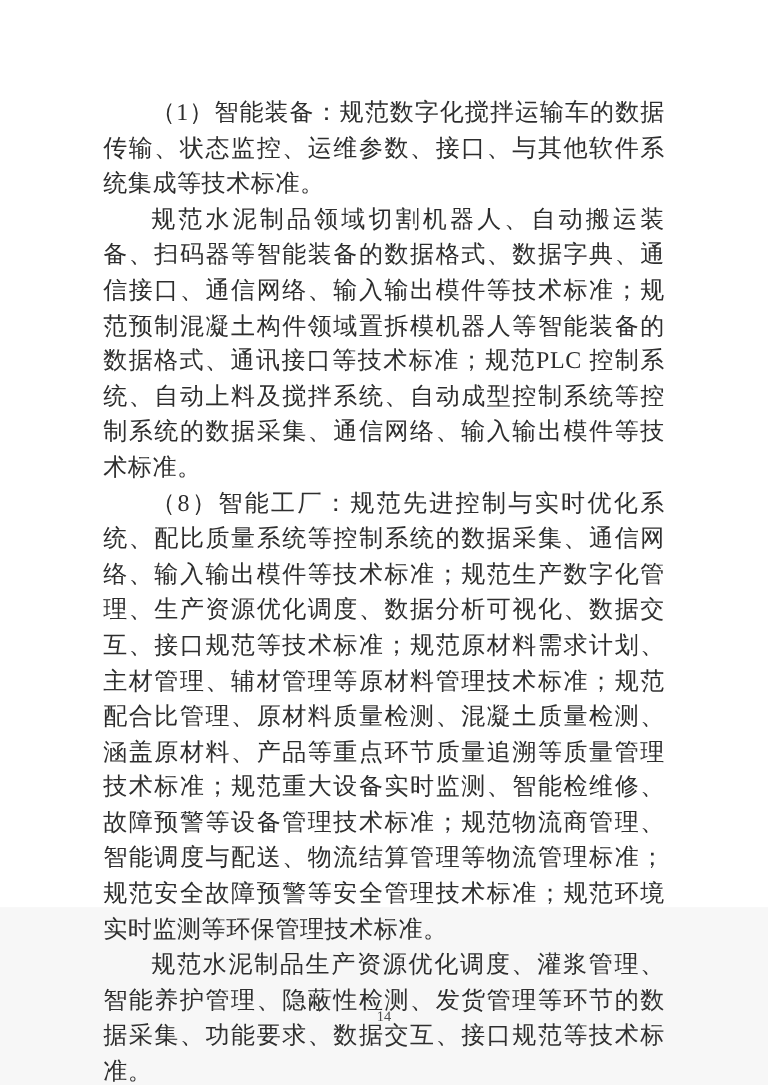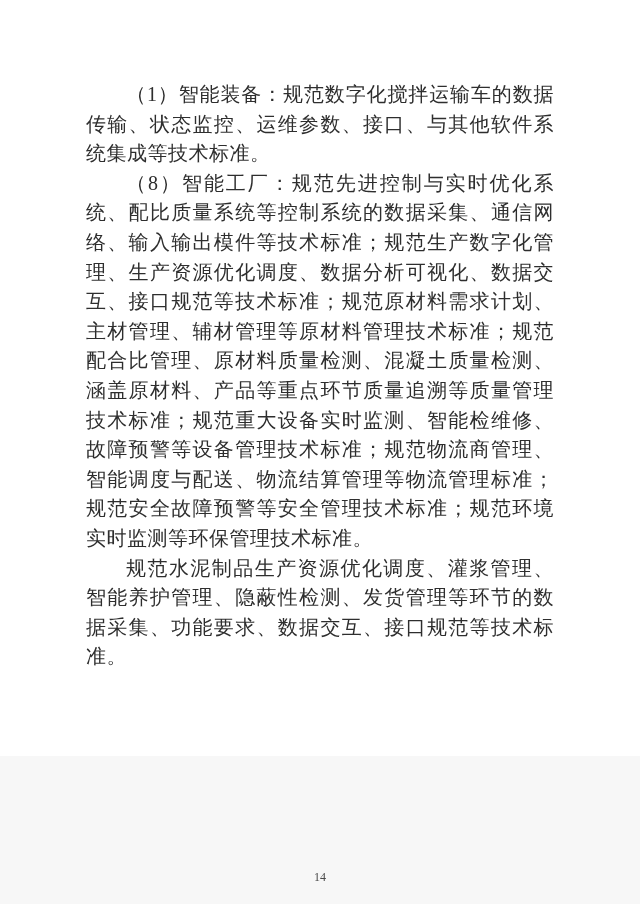--- a/index.html
+++ b/index.html
@@ -37,34 +37,34 @@
     text-indent: 2em;
     letter-spacing: 0.5px;
     word-break: break-all;
   }
   .page-footer {
     position: absolute;
     left: 0;
     top: 838px;
     width: 640px;
     text-align: center;
-    margin-top: 29px;
   }
   .page-number {
     font-size: 12px;
     color: #4a4a4a;
     font-family: "Liberation Serif", "DejaVu Serif", serif;
   }
 </style>
 </head>
 <body>
 
 <div class="page">
   <div class="text-block">
     <p>（1）智能装备：规范数字化搅拌运输车的数据传输、状态监控、运维参数、接口、与其他软件系统集成等技术标准。</p>
+    <p>规范水泥制品领域切割机器人、自动搬运装备、扫码器等智能装备的数据格式、数据字典、通信接口、通信网络、输入输出模件等技术标准；规范预制混凝土构件领域置拆模机器人等智能装备的数据格式、通讯接口等技术标准；规范PLC 控制系统、自动上料及搅拌系统、自动成型控制系统等控制系统的数据采集、通信网络、输入输出模件等技术标准。</p>
     <p>（8）智能工厂：规范先进控制与实时优化系统、配比质量系统等控制系统的数据采集、通信网络、输入输出模件等技术标准；规范生产数字化管理、生产资源优化调度、数据分析可视化、数据交互、接口规范等技术标准；规范原材料需求计划、主材管理、辅材管理等原材料管理技术标准；规范配合比管理、原材料质量检测、混凝土质量检测、涵盖原材料、产品等重点环节质量追溯等质量管理技术标准；规范重大设备实时监测、智能检维修、故障预警等设备管理技术标准；规范物流商管理、智能调度与配送、物流结算管理等物流管理标准；规范安全故障预警等安全管理技术标准；规范环境实时监测等环保管理技术标准。</p>
     <p>规范水泥制品生产资源优化调度、灌浆管理、智能养护管理、隐蔽性检测、发货管理等环节的数据采集、功能要求、数据交互、接口规范等技术标准。</p>
 
   </div>
   <div class="page-footer">
     <span class="page-number">14</span>
   </div>
 </div>
 
 </body></html>

